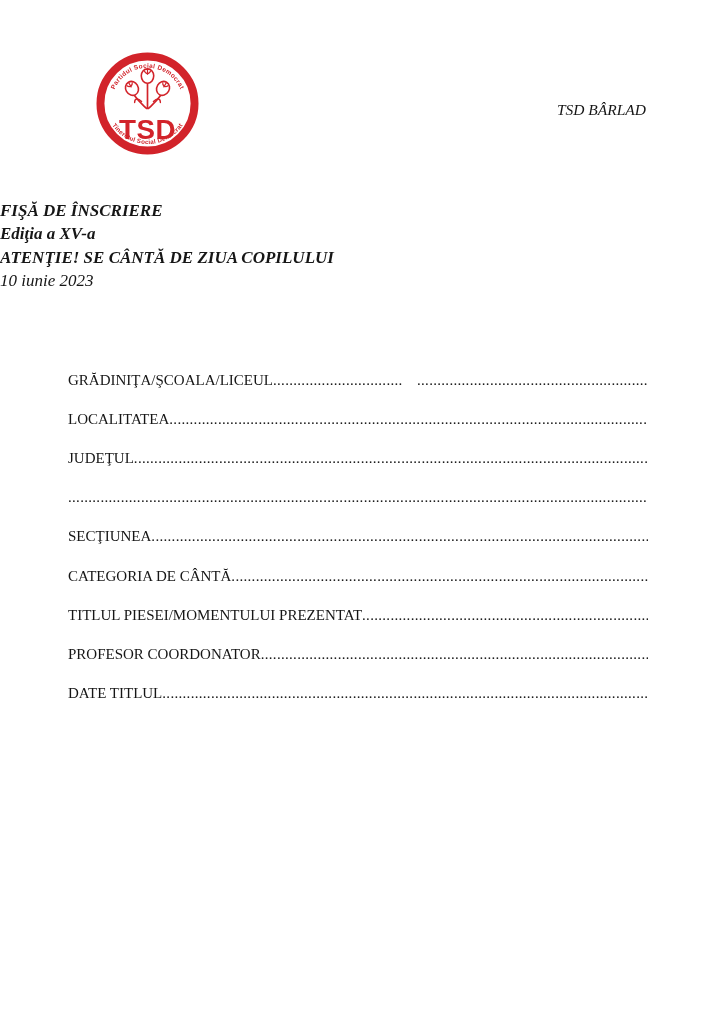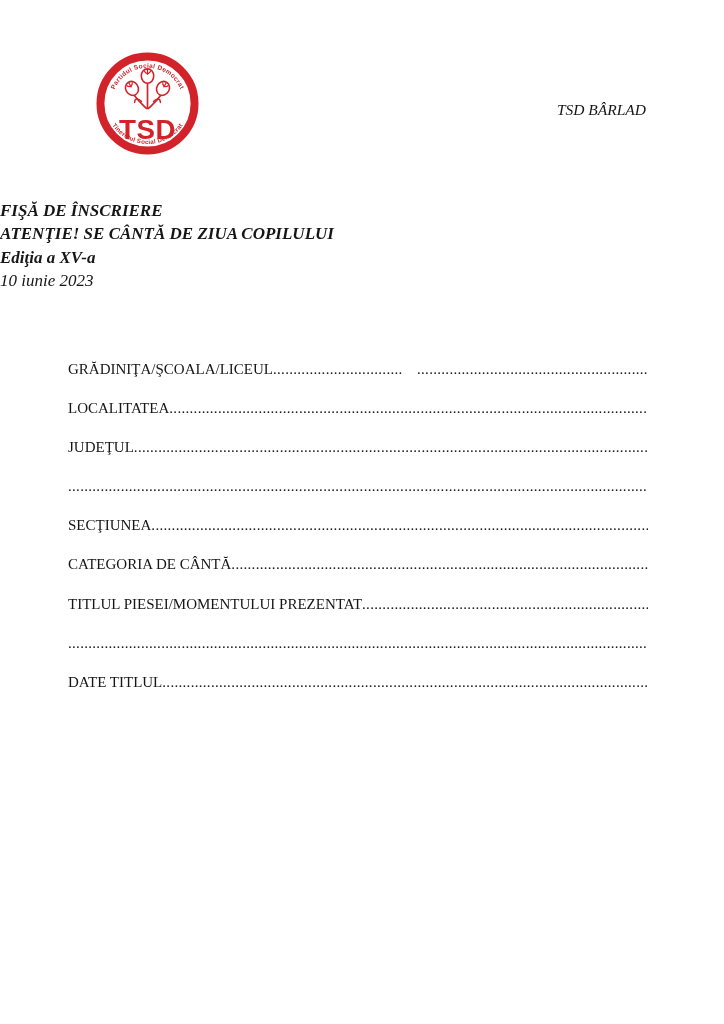--- a/index.html
+++ b/index.html
@@ -53,21 +53,21 @@
   
   .form {
     position: absolute;
     left: 68px;
     top: 361px;
     width: 580px;
     font-size: 15px;
   }
   .row {
     display: flex;
-    align-items: flex-start;
+    align-items: center;
     height: 39.1px;
     white-space: nowrap;
   }
   .label { white-space: nowrap; flex: 0 0 auto; }
   .filler {
     flex: 1 1 0;
     overflow: hidden;
     white-space: nowrap;
     letter-spacing: 0.3px;
   }
@@ -124,22 +124,22 @@
       <text x="52" y="88" text-anchor="middle" font-family="Liberation Sans, sans-serif" font-size="28" font-weight="bold" fill="#d2232a" letter-spacing="0.5">TSD</text>
     </svg>
   </div>
 
   <div class="letterhead">
     <div class="org">TSD BÂRLAD</div>
   </div>
 
   <div class="title-block">
     <div class="bold">FIŞĂ DE ÎNSCRIERE</div>
+    <div class="bold">Ediţia a XV-a</div>
     <div class="bold">ATENŢIE! SE CÂNTĂ DE ZIUA COPILULUI</div>
-    <div class="bold">Ediţia a XV-a</div>
     <div>10 iunie 2023</div>
   </div>
 
   <div class="form">
 
     <div class="row">
       <span class="label">GRĂDINIŢA/ŞCOALA/LICEUL</span>
       <span class="filler-fixed">................................................................................................................................................................................................................................................................................................................................</span>
       <span class="gap"></span>
       <span class="filler">................................................................................................................................................................................................................................................................................................................................</span>
@@ -168,20 +168,21 @@
       <span class="label">CATEGORIA DE CÂNTĂ</span>
       <span class="filler">................................................................................................................................................................................................................................................................................................................................</span>
     </div>
 
     <div class="row">
       <span class="label">TITLUL PIESEI/MOMENTULUI PREZENTAT</span>
       <span class="filler">................................................................................................................................................................................................................................................................................................................................</span>
     </div>
 
     <div class="row">
+      <span class="label">PROFESOR COORDONATOR</span>
       <span class="filler">................................................................................................................................................................................................................................................................................................................................</span>
     </div>
 
     <div class="row">
       <span class="label">DATE TITLUL</span>
       <span class="filler">................................................................................................................................................................................................................................................................................................................................</span>
     </div>
 
   </div>
 </div>

